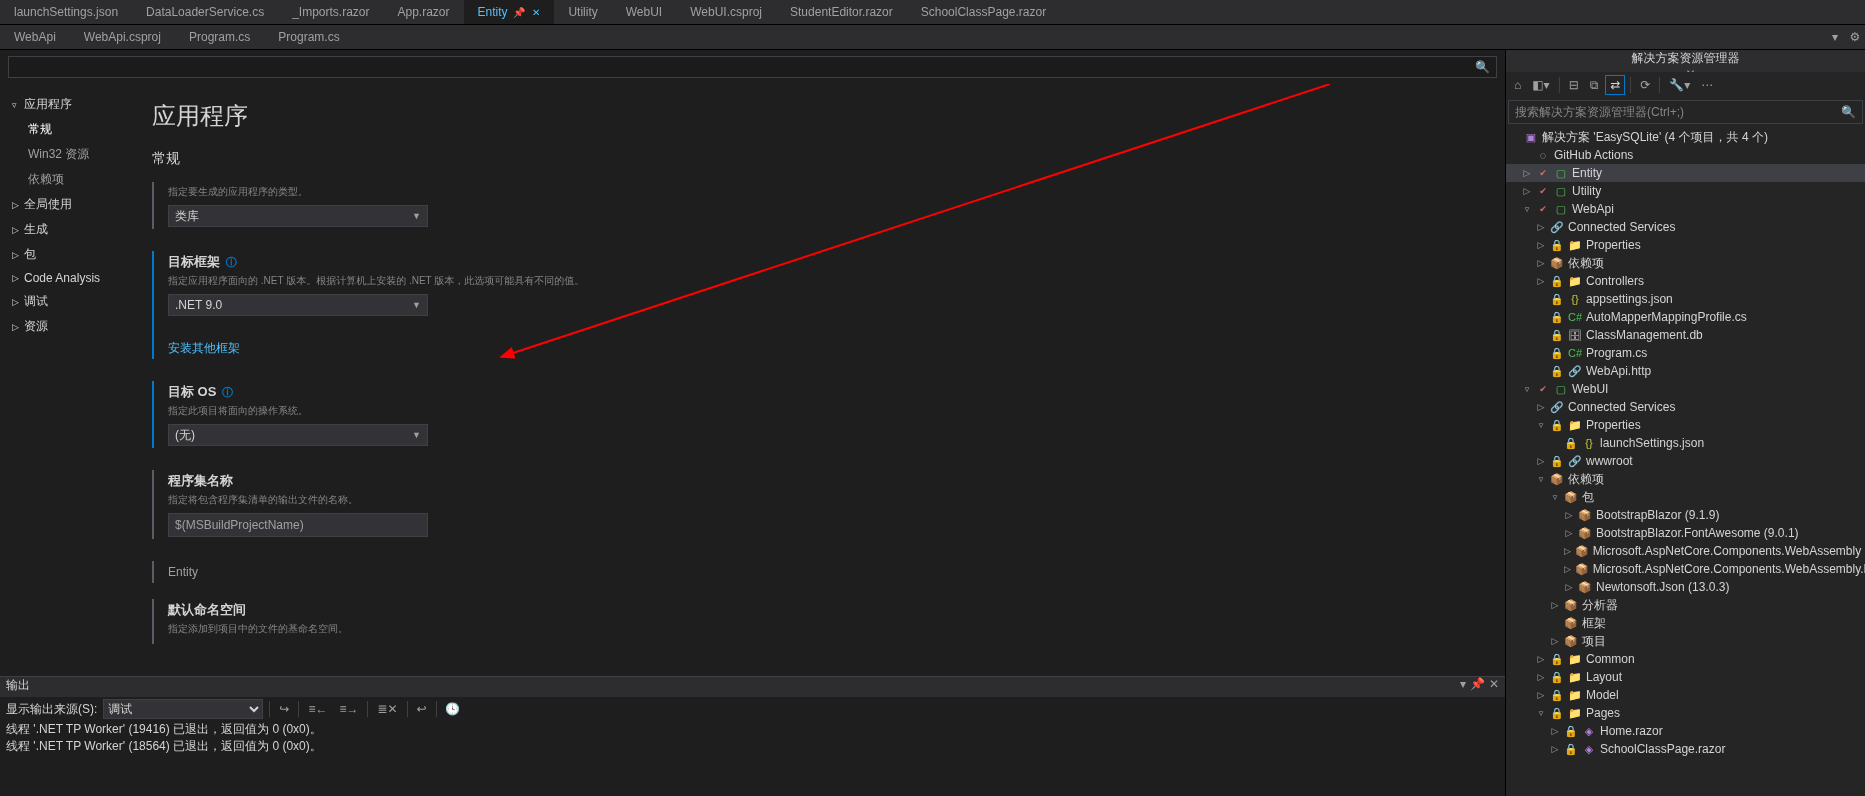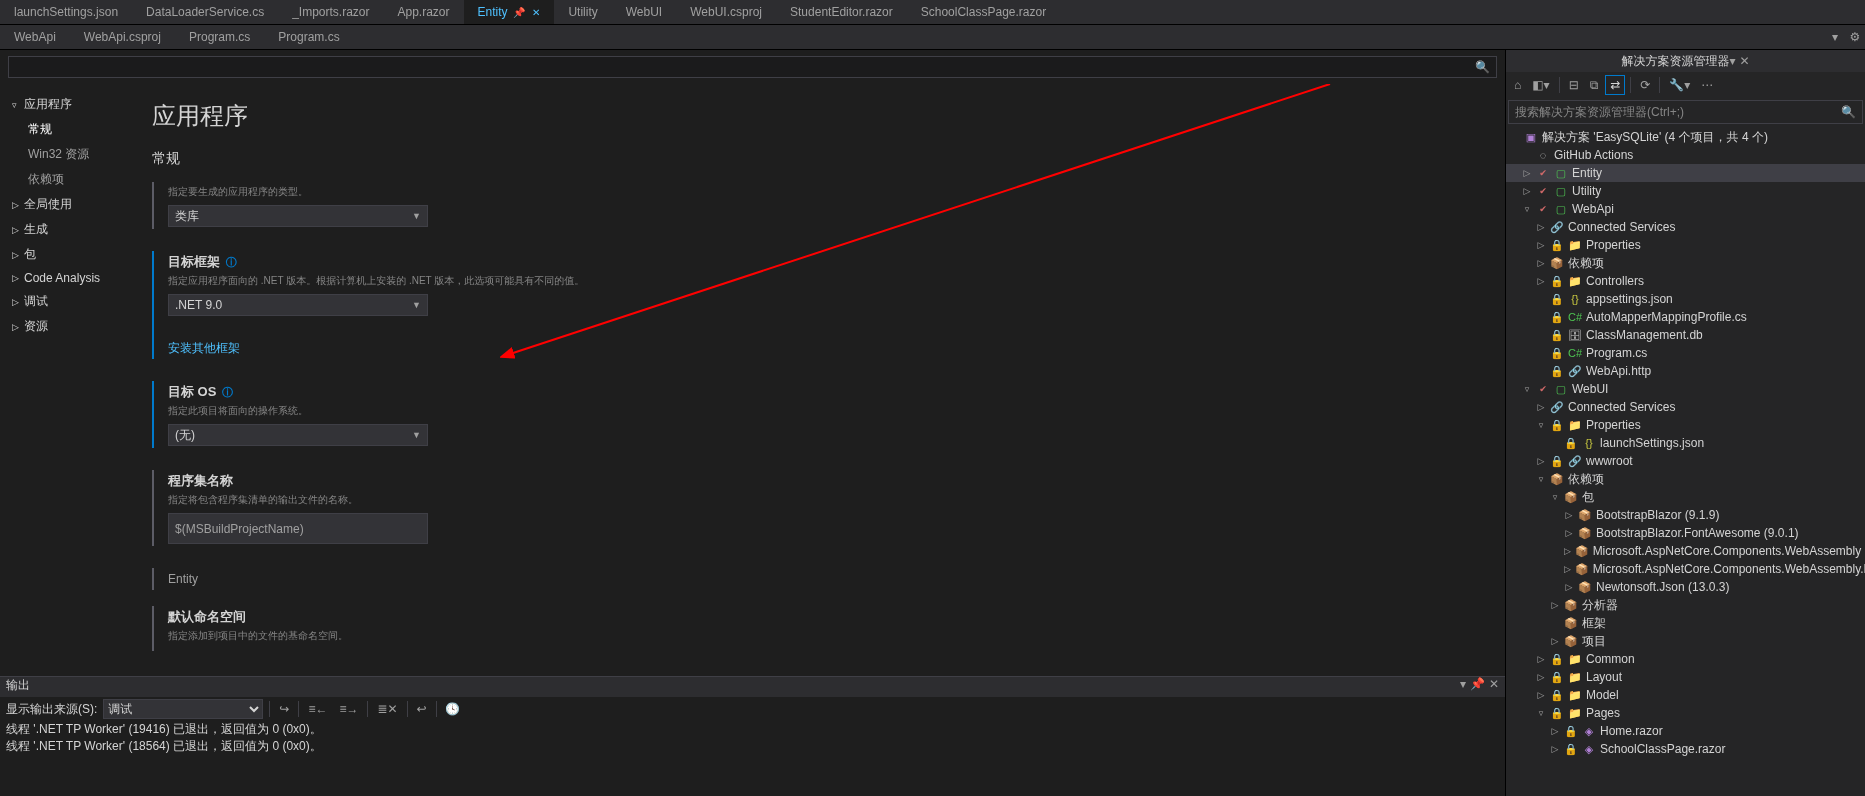--- a/index.html
+++ b/index.html
@@ -61,42 +61,42 @@
   .propcontent::-webkit-scrollbar-thumb { background: #424245; }
   .proptitle { font-size:24px; margin:8px 0 18px 0; color:var(--text); }
   .sectitle { font-size:14px; color:var(--text); margin:6px 0 14px 0; }
   .field { border-left:2px solid #5c5c66; padding:2px 0 2px 14px; margin-bottom:22px; max-width:760px; }
   .field.focus { border-left-color: var(--accent); }
   .flabel { font-weight:600; font-size:13px; color:var(--text); margin-bottom:2px; }
   .flabel .info { color: var(--accent); margin-left:2px; font-size:11px; }
   .fdesc { color: var(--text-dimmer); font-size:10px; margin-bottom:6px; line-height:1.5; }
   .select { width:260px; height:22px; background: var(--bg-input); border:1px solid var(--border); color:var(--text); display:flex; align-items:center; justify-content:space-between; padding:0 6px; cursor:pointer; }
   .select .caret { font-size:9px; color:var(--text-dim); }
-  .textinput { width:260px; height:31px; background: var(--bg-input); border:1px solid var(--border); color:var(--text-dim); padding:0 6px; display:flex; align-items:center; }
+  .textinput { width:260px; height:24px; background: var(--bg-input); border:1px solid var(--border); color:var(--text-dim); padding:0 6px; display:flex; align-items:center; }
   .readonly { width:260px; height:22px; border-left:2px solid #5c5c66; padding:2px 0 2px 14px; color:var(--text-dim); display:flex; align-items:center; margin-top:6px; }
   .linkblue { color: var(--link); cursor:pointer; margin-top:24px; display:inline-block; }
 
   
   .arrow { position:absolute; pointer-events:none; }
 
   
   .output { height:120px; background: var(--bg); border-top:1px solid var(--border); display:flex; flex-direction:column; font-family: Consolas, monospace; font-size:12px; }
   .output .hdr { height:20px; background: var(--bg-panel); display:flex; align-items:flex-start; padding:0 6px; justify-content:space-between; }
   .output .hdr .title { color: var(--text); }
   .output .hdr .winbtns { display:flex; gap:4px; color: var(--text-dim); }
   .output .tbar { height:24px; display:flex; align-items:center; gap:6px; padding:0 6px; background: var(--bg); }
   .output .tbar .lbl { color: var(--text); }
   .output .tbar select { background: var(--bg-input); color: var(--text); border:1px solid var(--border); height:20px; width:160px; font-size:12px; }
   .output .tbar .sep { width:1px; height:16px; background: var(--border); }
   .output .tbar .ico { color: var(--text-dim); padding:0 3px; cursor:pointer; }
   .output .body { flex:1; overflow:auto; padding:0 6px; color: var(--text); line-height:1.4; white-space:pre; }
 
   
   .solexp { width:360px; background: var(--bg-dark); display:flex; flex-direction:column; border-left:1px solid #000; }
-  .solexp .hdr { height:22px; background: var(--bg-panel); display:flex; align-items:center; padding:0 8px; justify-content:center; color:var(--text); }
+  .solexp .hdr { height:22px; background: var(--bg-panel); display:flex; align-items:center; padding:0 8px; justify-content:flex-start; color:var(--text);flex-direction:column; }
   .solexp .hdr .winbtns { display:flex; gap:4px; color: var(--text-dim); }
   .solexp .toolbar { height:26px; display:flex; align-items:center; gap:3px; padding:0 4px; background: var(--bg-dark); }
   .solexp .toolbar .ico { color: var(--text-dim); padding:2px 4px; cursor:pointer; display:flex; align-items:center; gap:2px; }
   .solexp .toolbar .ico.boxed { border:1px solid var(--accent); color:var(--text); }
   .solexp .toolbar .sep { width:1px; height:16px; background: var(--border); margin:0 2px; }
   .solexp .searchline { height:24px; display:flex; align-items:center; padding:0 6px; background: var(--bg-dark); color:var(--text-dimmer); border:1px solid var(--border); margin:2px 2px; }
   .solexp .searchline .sico { margin-left:auto; color: var(--text-dim); }
   .solexp .tree { flex:1; overflow:auto; padding:2px 0; }
   .solexp .tree::-webkit-scrollbar { width:14px; }
   .solexp .tree::-webkit-scrollbar-thumb { background: #424245; }

